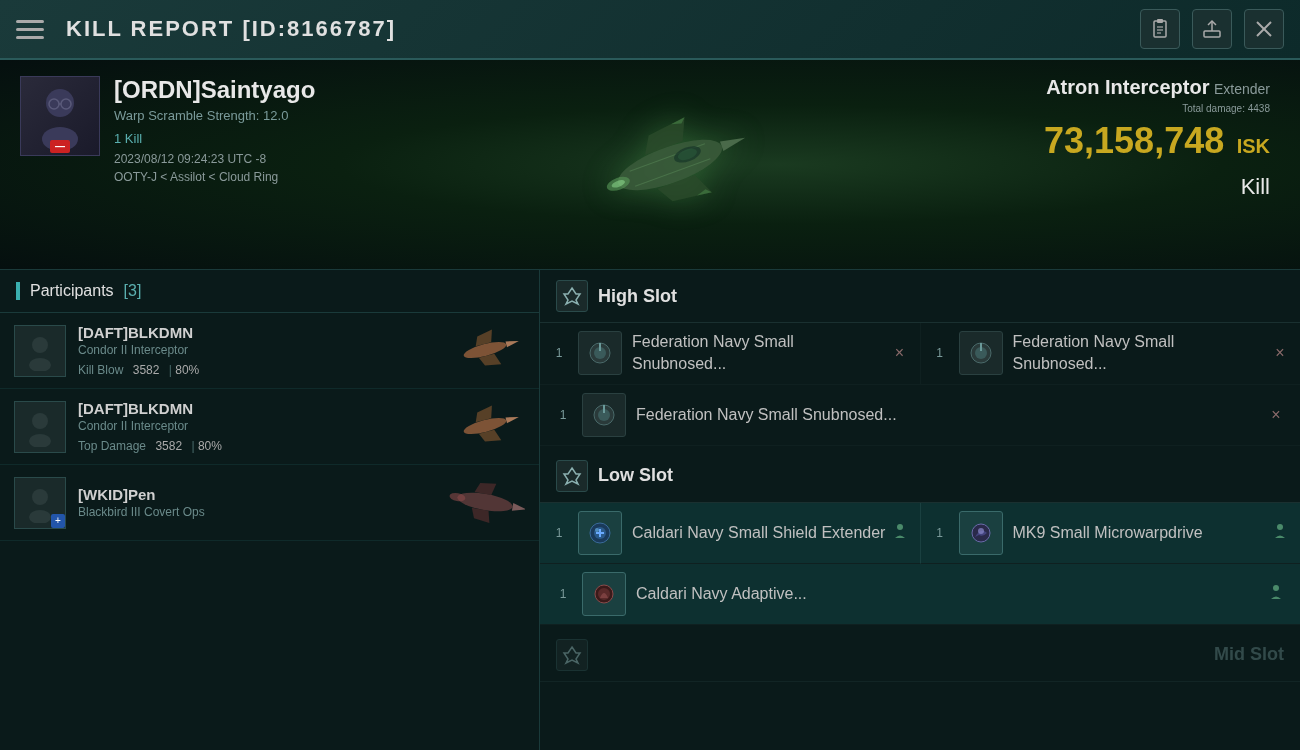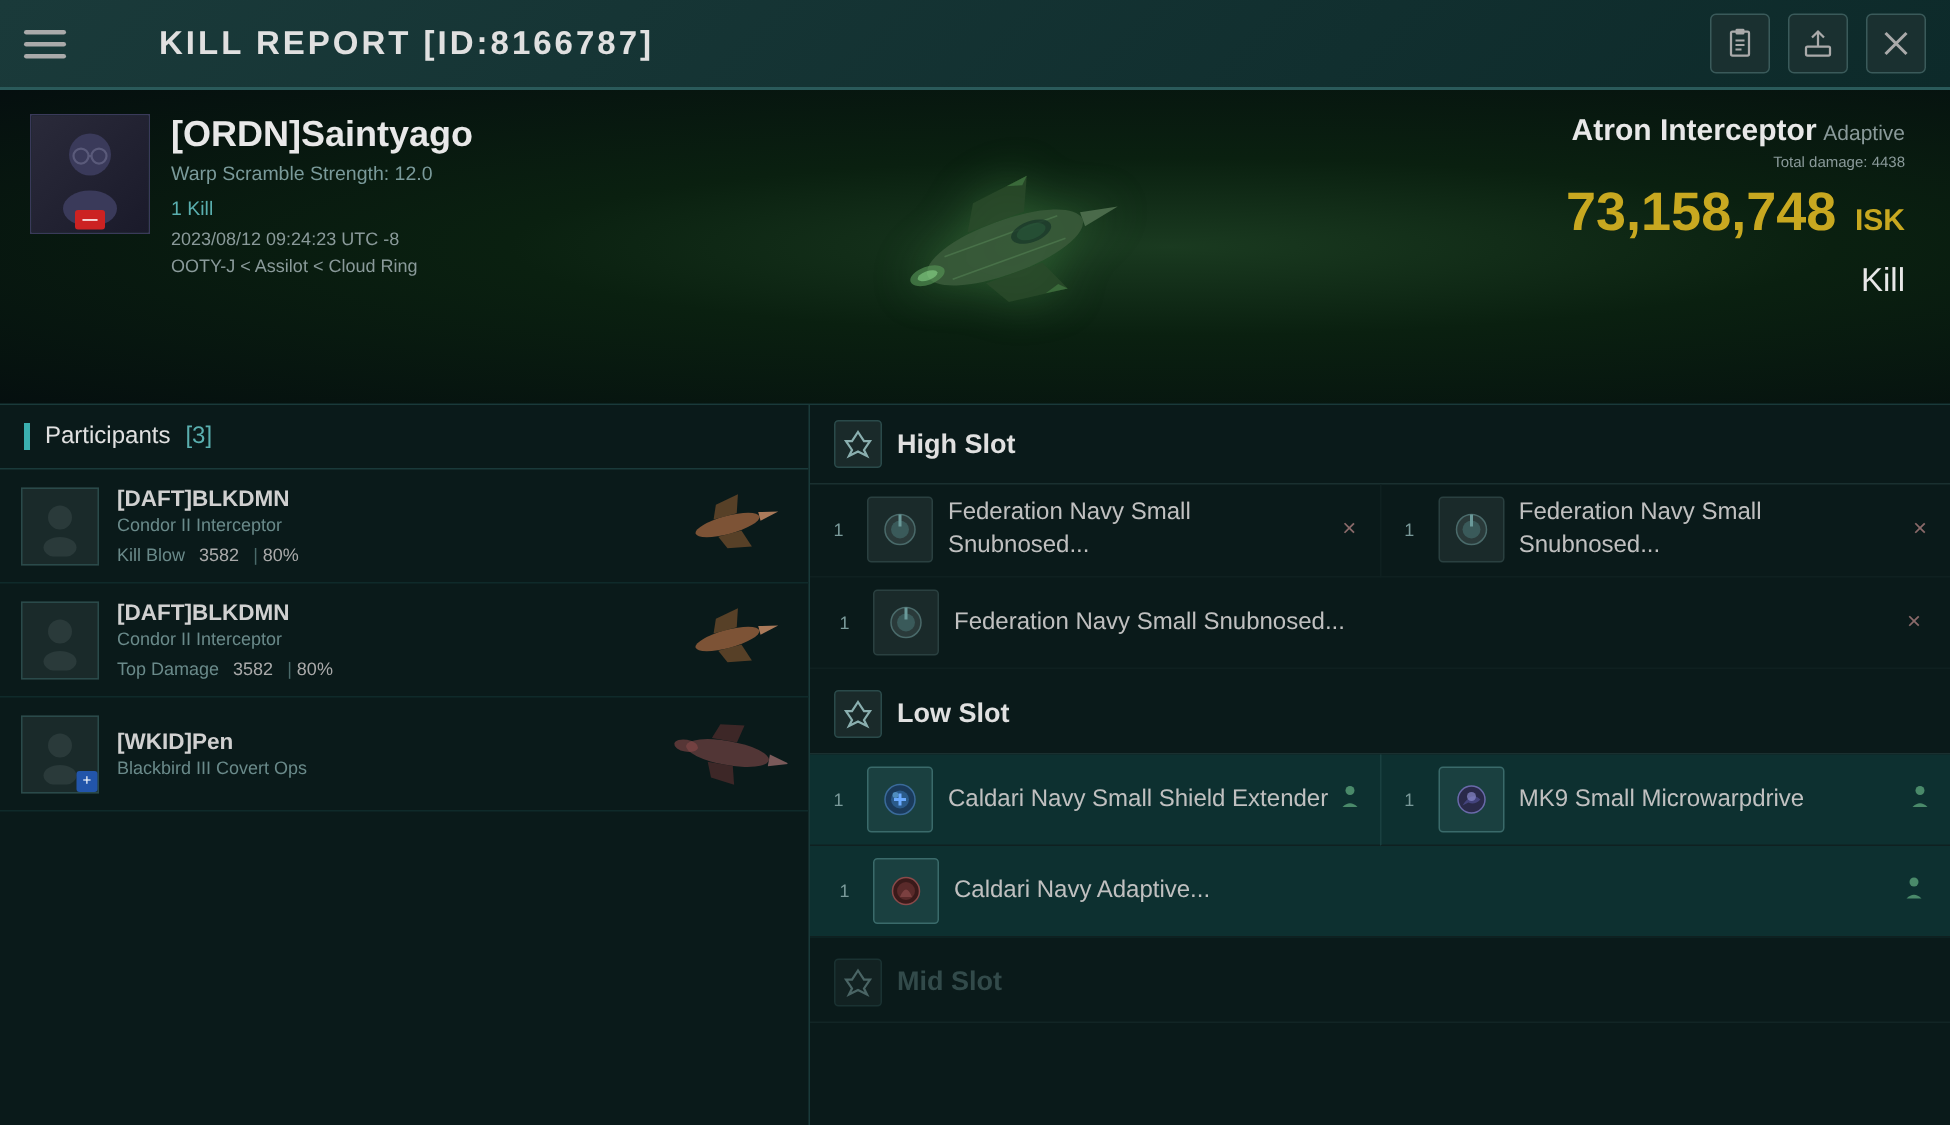--- a/index.html
+++ b/index.html
@@ -13,21 +13,20 @@
     }
 
     
     .header {
       display: flex;
       align-items: center;
       background: linear-gradient(135deg, #1a3a3a 0%, #0d2a2a 100%);
       border-bottom: 2px solid #2a5a5a;
       height: 60px;
       padding: 15px 16px;
-      gap: 40px;
     }
     .header-menu-icon {
       width: 36px;
       height: 36px;
       display: flex;
       flex-direction: column;
       justify-content: center;
       gap: 5px;
       cursor: pointer;
       margin-right: 14px;
@@ -506,21 +505,21 @@
 
           <polygon points="25,-35 30,-40 15,-38" fill="#3a6a3a"></polygon>
           <polygon points="25,35 30,40 15,38" fill="#3a6a3a"></polygon>
         </g>
       </svg>
     </div>
 
     <div class="kill-stats">
       <div>
         <span class="ship-type">Atron Interceptor</span>
-        <span class="ship-class">Adaptive</span>
+        <span class="ship-class">Extender</span>
       </div>
       <div class="total-damage">
         <span>Total damage:</span>
         <span>4438</span>
       </div>
       <div>
         <span class="isk-value">73,158,748</span>
         <span class="isk-label">ISK</span>
       </div>
       <div class="kill-label">Kill</div>
@@ -731,21 +730,21 @@
         </div>
         <span class="equip-name">Caldari Navy Adaptive...</span>
         <span class="equip-person-icon">
           <svg width="14" height="16" viewBox="0 0 14 16">
               <circle cx="7" cy="4" r="3" fill="#4a8a6a"></circle>
               <path d="M2 15 Q7 10 12 15" fill="#4a8a6a"></path>
             </svg>
         </span>
       </div>
 
-      <div class="equip-section-header" style="margin-top:4px; opacity:0.5;">
+      <div class="equip-section-header" style="margin-top:4px; opacity:0.5;justify-content:space-between;">
         <div class="equip-section-icon">
           <svg width="20" height="20" viewBox="0 0 20 20">
             <path d="M10 2 L14 8 L18 8 L14 14 L16 18 L10 15 L4 18 L6 14 L2 8 L6 8 Z" fill="none" stroke="#8aafaf" stroke-width="1.5"></path>
           </svg>
         </div>
         <span class="equip-section-title" style="color:#5a7a7a;">Mid Slot</span>
       </div>
 
     </div>
   </div>

